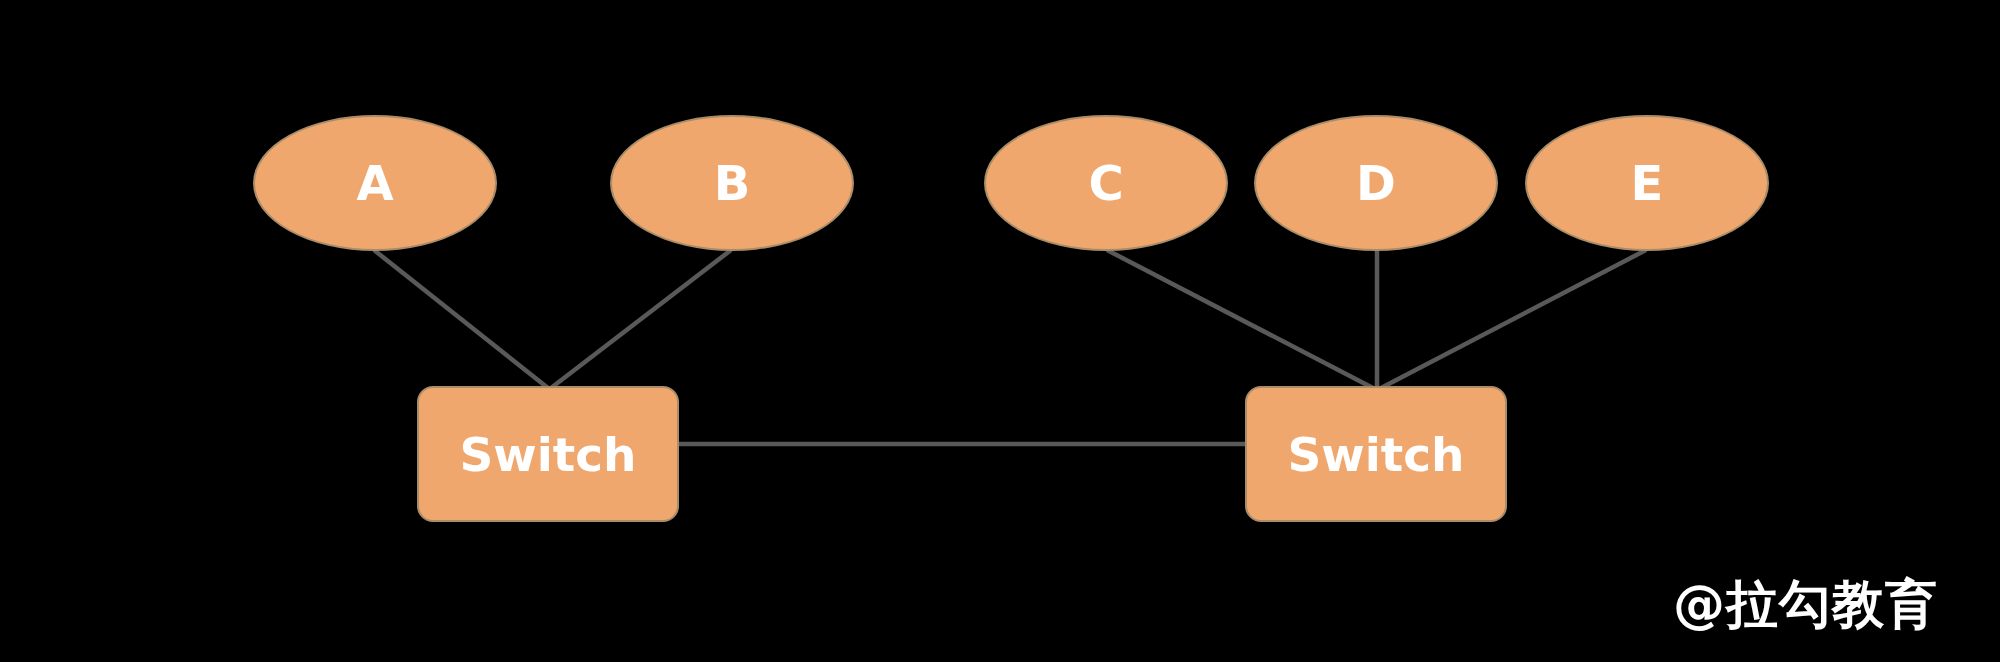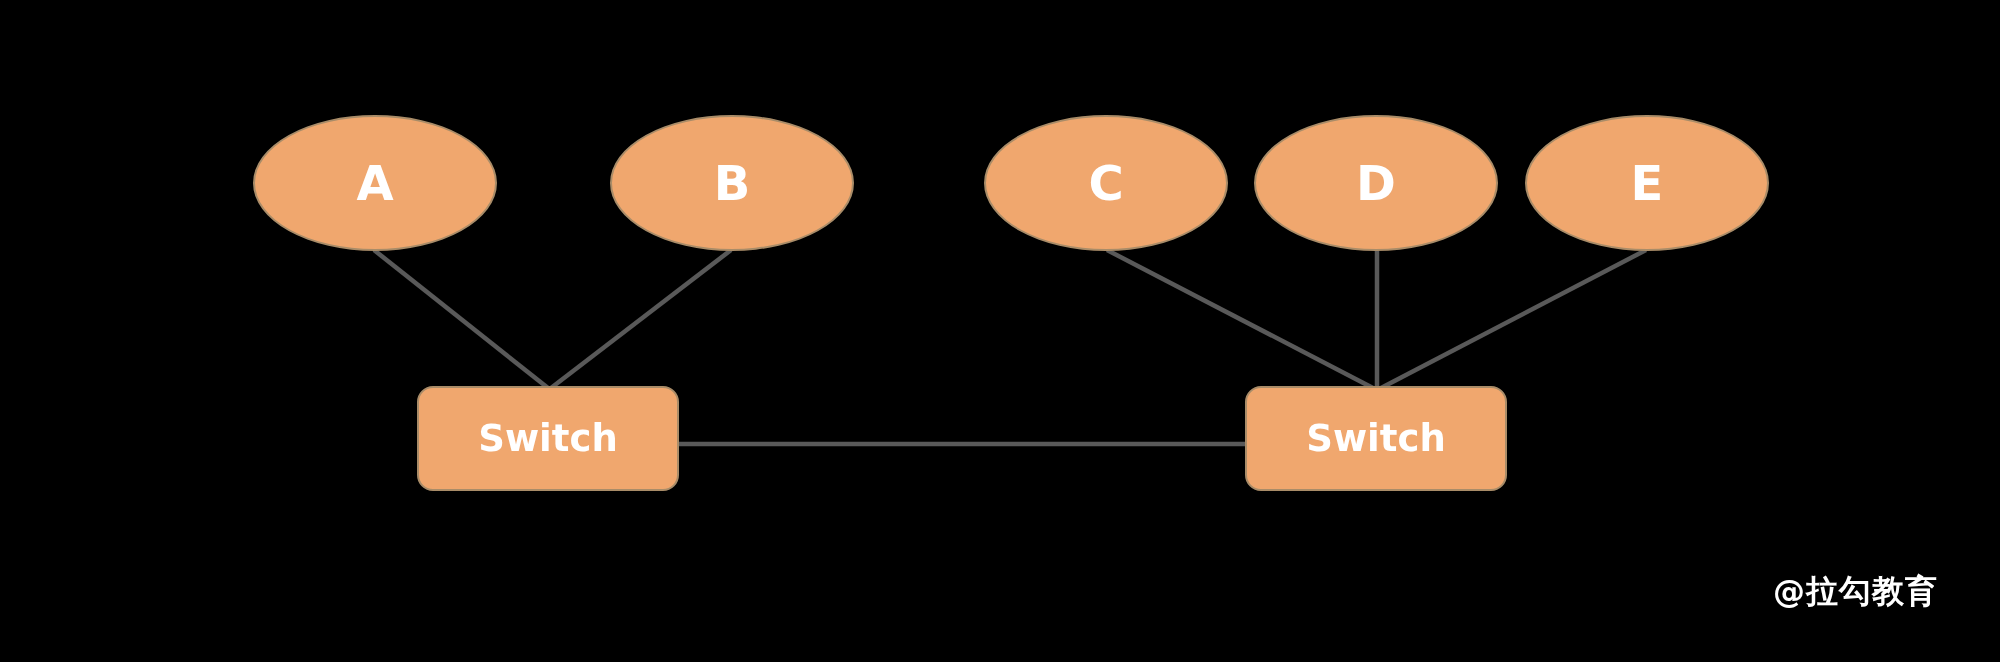--- a/index.html
+++ b/index.html
@@ -43,32 +43,32 @@
     border-radius: 50%;
     font-size: 48px;
   }
   .host-a { left: 253px; top: 115px; }
   .host-b { left: 610px; top: 115px; }
   .host-c { left: 984px; top: 115px; }
   .host-d { left: 1254px; top: 115px; }
   .host-e { left: 1525px; top: 115px; }
   .switch {
     width: 262px;
-    height: 105px;
+    height: 136px;
     border-radius: 16px;
-    font-size: 37px;
+    font-size: 47px;
   }
   .switch-left  { left: 417px;  top: 386px; }
   .switch-right { left: 1245px; top: 386px; }
   .watermark {
     position: absolute;
     top: 570px;
     right: 62px;
     color: var(--watermark, #FFFFFF);
-    font-size: 32px;
+    font-size: 52px;
     font-weight: bold;
     letter-spacing: 1px;
     white-space: nowrap;
   }
 </style>
 </head>
 <body>
 
 <div class="canvas" style="--background: #000000; --node-fill: #F0A76E; --node-border: #A98C68; --edge: #595959; --label: #FFFFFF; --watermark: #FFFFFF;">
 

